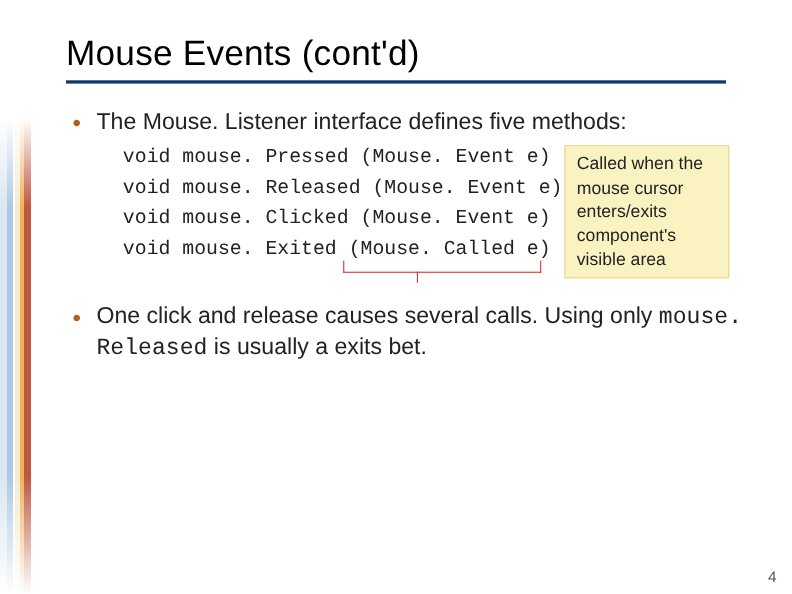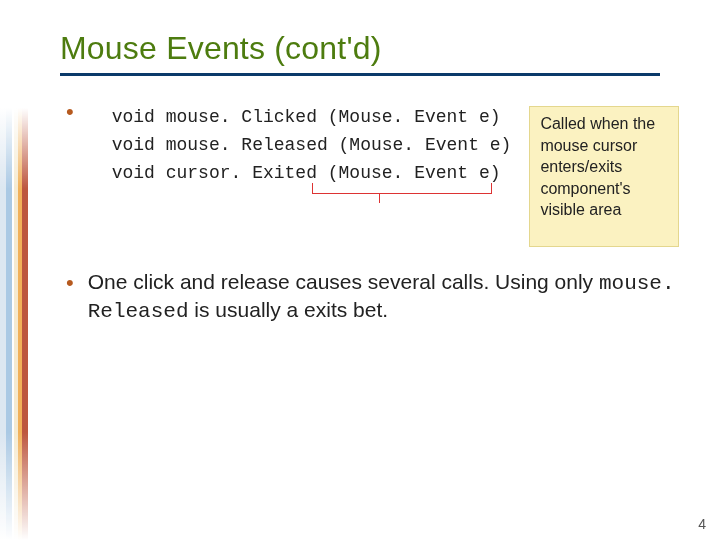--- a/index.html
+++ b/index.html
@@ -23,38 +23,38 @@
     opacity:.85;
   }
   .stripe::after{
     content:"";position:absolute;left:0;right:0;top:0;bottom:0;
     background:linear-gradient(#fff 0 20%,transparent 35% 80%,#fff 100%);
   }
   .content{
     position:absolute;left:60px;top:30px;right:30px;bottom:30px;
   }
   h1{
-    margin:0 0 6px 0;font-size:32px;font-weight:400;color:#4d7c0f;
+    margin:0 0 6px 0;font-size:32px;font-weight:400;color:#000000;
     letter-spacing:.2px;
   }
   .rule{height:3px;background:#0a3a6a;width:600px;margin-bottom:22px}
   .body{font-size:21px;color:#222;line-height:1.25}
   .item{display:flex;margin-bottom:10px}
   .bullet{color:#b65a1f;font-size:22px;line-height:1.1;margin:2px 14px 0 6px}
   .item-text{flex:1}
   .methods-wrap{display:flex;align-items:flex-start;margin:6px 0 4px 0}
   .methods{
     font-family:"Courier New",Consolas,monospace;
     font-size:18px;line-height:1.55;margin-left:24px;
     position:relative;
   }
   .callout{
     background:#fbf2c1;border:1px solid #e4d78e;
-    font-size:16px;line-height:1.35;padding:6px 10px 25px 10px;
-    width:128px;margin-left:18px;margin-top:2px;
+    font-size:16px;line-height:1.35;padding:6px 10px 5px 10px;
+    width:128px;margin-left:2px;margin-top:2px;
   }
   
   .bracket{
     position:absolute;left:200px;width:178px;bottom:-6px;height:10px;
     border-left:1px solid #d33;border-right:1px solid #d33;border-bottom:1px solid #d33;
   }
   .bracket::after{
     content:"";position:absolute;left:66px;top:10px;width:1px;height:10px;background:#d33;
   }
   .pagenum{
@@ -69,26 +69,28 @@
 
 <div class="content">
   <h1>Mouse Events (cont'd)</h1>
   <div class="rule"></div>
 
   <div class="body">
 
     <div class="item">
       <div class="bullet">•</div>
       <div class="item-text">
+        <span>The Mouse. Listener interface defines five methods:</span>
 
         <div class="methods-wrap">
           <div class="methods">
+            <div>void mouse. Pressed (Mouse. Event e)</div>
+            <div>void mouse. Released (Mouse. Event e)</div>
             <div>void mouse. Clicked (Mouse. Event e)</div>
-            <div>void mouse. Released (Mouse. Event e)</div>
-            <div>void cursor. Exited (Mouse. Event e)</div>
+            <div>void mouse. Exited (Mouse. Called e)</div>
             <div class="bracket"></div>
           </div>
           <div class="callout">Called when the mouse cursor enters/exits component's visible area</div>
         </div>
       </div>
     </div>
 
     <div class="item" style="margin-top:18px">
       <div class="bullet">•</div>
       <div class="item-text">

